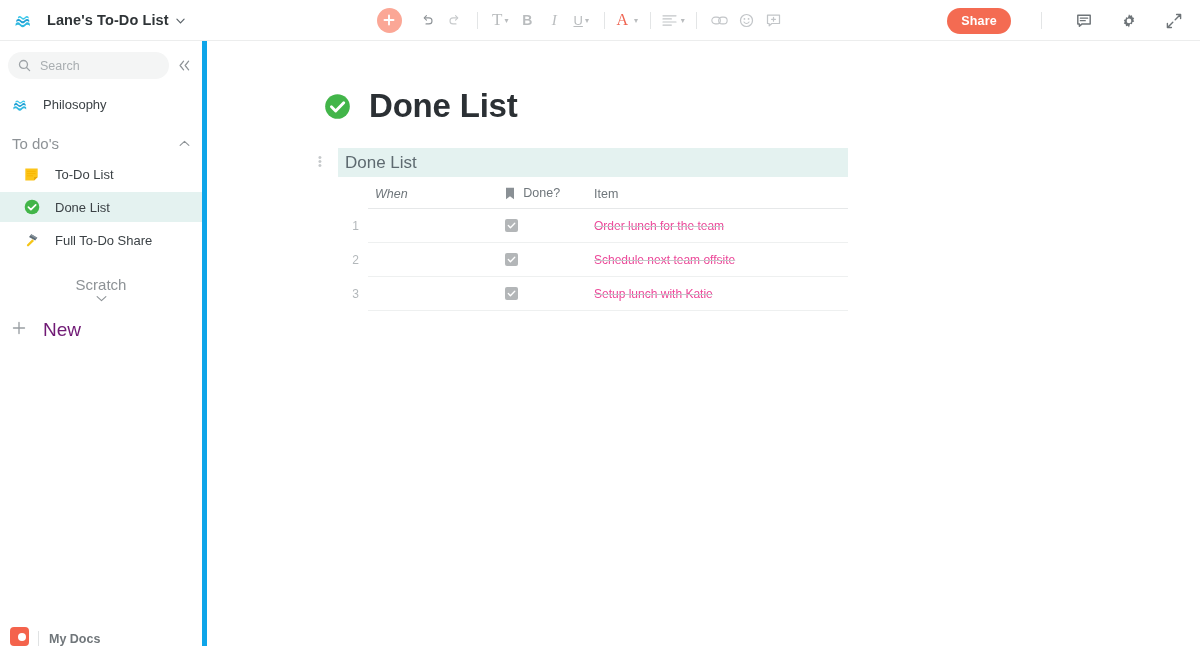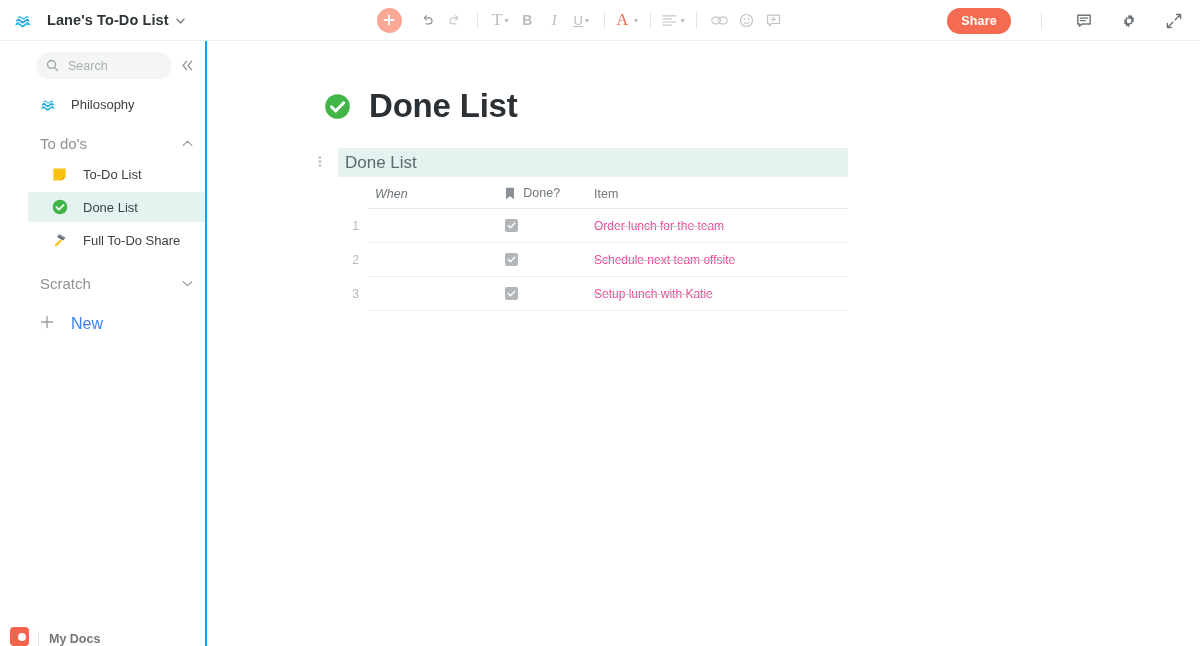--- a/index.html
+++ b/index.html
@@ -73,22 +73,21 @@
     width: 29px; height: 29px;
     display: flex; align-items: center; justify-content: center;
     color: #6e7478;
   }
 
   
   .sidebar {
     position: absolute; top: 41px; left: 0;
     width: 207px; height: 605px;
     background: #ffffff;
-    border-right: 2px solid #0ea5e9;
-    padding-left: 28px;
+    border-right: 5px solid #0ea5e9;
   }
   .search-row {
     display: flex; align-items: center;
     padding: 0 8px; margin-top: 11px;
   }
   .search-box {
     flex: 1; height: 27px; border-radius: 14px;
     background: #f4f5f5;
     display: flex; align-items: center;
     padding: 0 10px;
@@ -125,21 +124,21 @@
   .section-head .stitle {
     font-size: 15px; color: #8d9296; flex: 1;
   }
   .section-head .schev { font-size: 10px; color: #8d9296; }
 
   .new-row {
     display: flex; align-items: center;
     height: 28px; padding-left: 12px; margin-top: 14px;
   }
   .new-row .plus { font-size: 16px; color: #999ea2; width: 18px; }
-  .new-row .ntxt { margin-left: 13px; font-size: 16px; color: #3b82f6; }
+  .new-row .ntxt { margin-left: 13px; font-size: 19px; color: #701a75; }
 
   .mydocs {
     position: absolute; bottom: 0; left: 0;
     width: 207px; height: 46px;
     display: flex; align-items: flex-end; padding-left: 10px; font-weight: bold;
   }
   .mydocs .logo {
     width: 19px; height: 19px; border-radius: 4px;
     background: #f4634c;
     display: flex; align-items: center; justify-content: center;
@@ -409,21 +408,21 @@
     <span class="emoji">
       <svg width="16" height="16" viewBox="0 0 16 16">
         <path d="M8.4 7.3l-5.2 5.2a1.1 1.1 0 001.6 1.6l5.2-5.2z" fill="#f5c518"></path>
         <path d="M7.3 2.3l6 3.4-2.1 2.8-6.2-3.6z" fill="#5d6b75"></path>
         <path d="M7.3 2.3l6 3.4-1 1.3-6-3.6z" fill="#87939c"></path>
       </svg>
     </span>
     <span class="label">Full To-Do Share</span>
   </div>
 
-  <div class="section-head" style="margin-top:15px;">
+  <div class="section-head" style="margin-top:21px;flex-direction:column;">
     <span class="stitle">Scratch</span>
     <span class="schev">
       <svg width="11" height="7" viewBox="0 0 12 8">
           <path d="M1 1.8L6 6.4l5-4.6" stroke="#8d9296" stroke-width="1.25" fill="none" stroke-linecap="round" stroke-linejoin="round"></path>
         </svg>
     </span>
   </div>
 
   <div class="new-row">
     <span class="plus">

